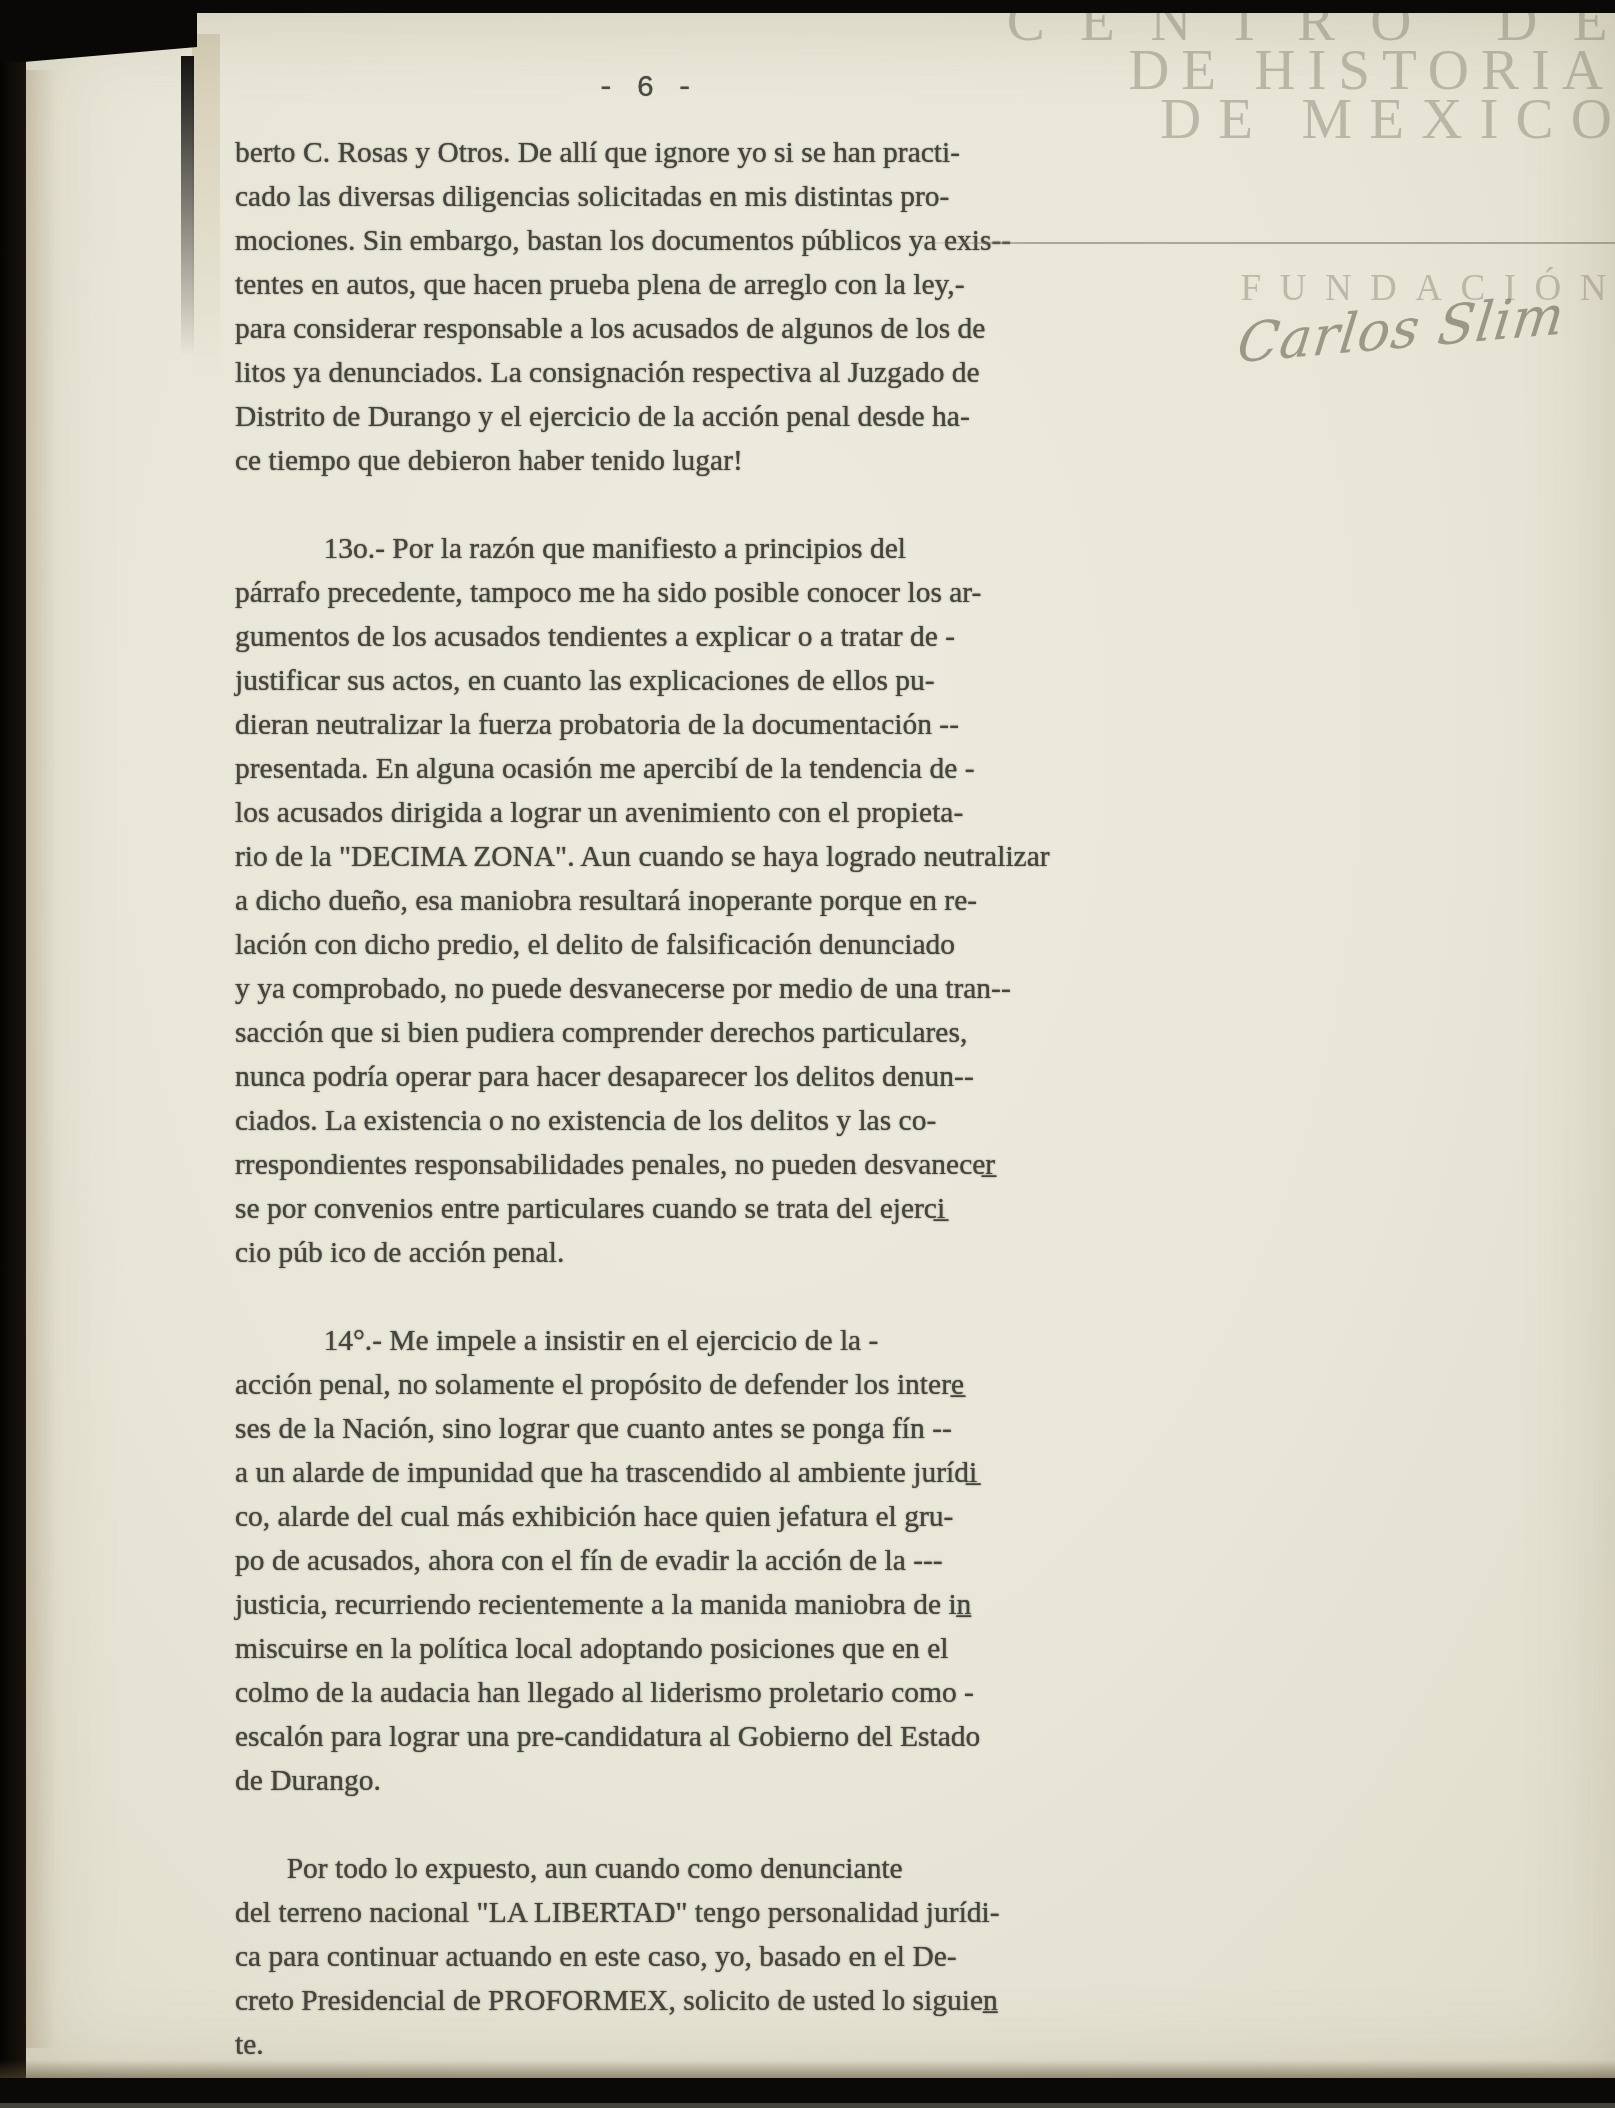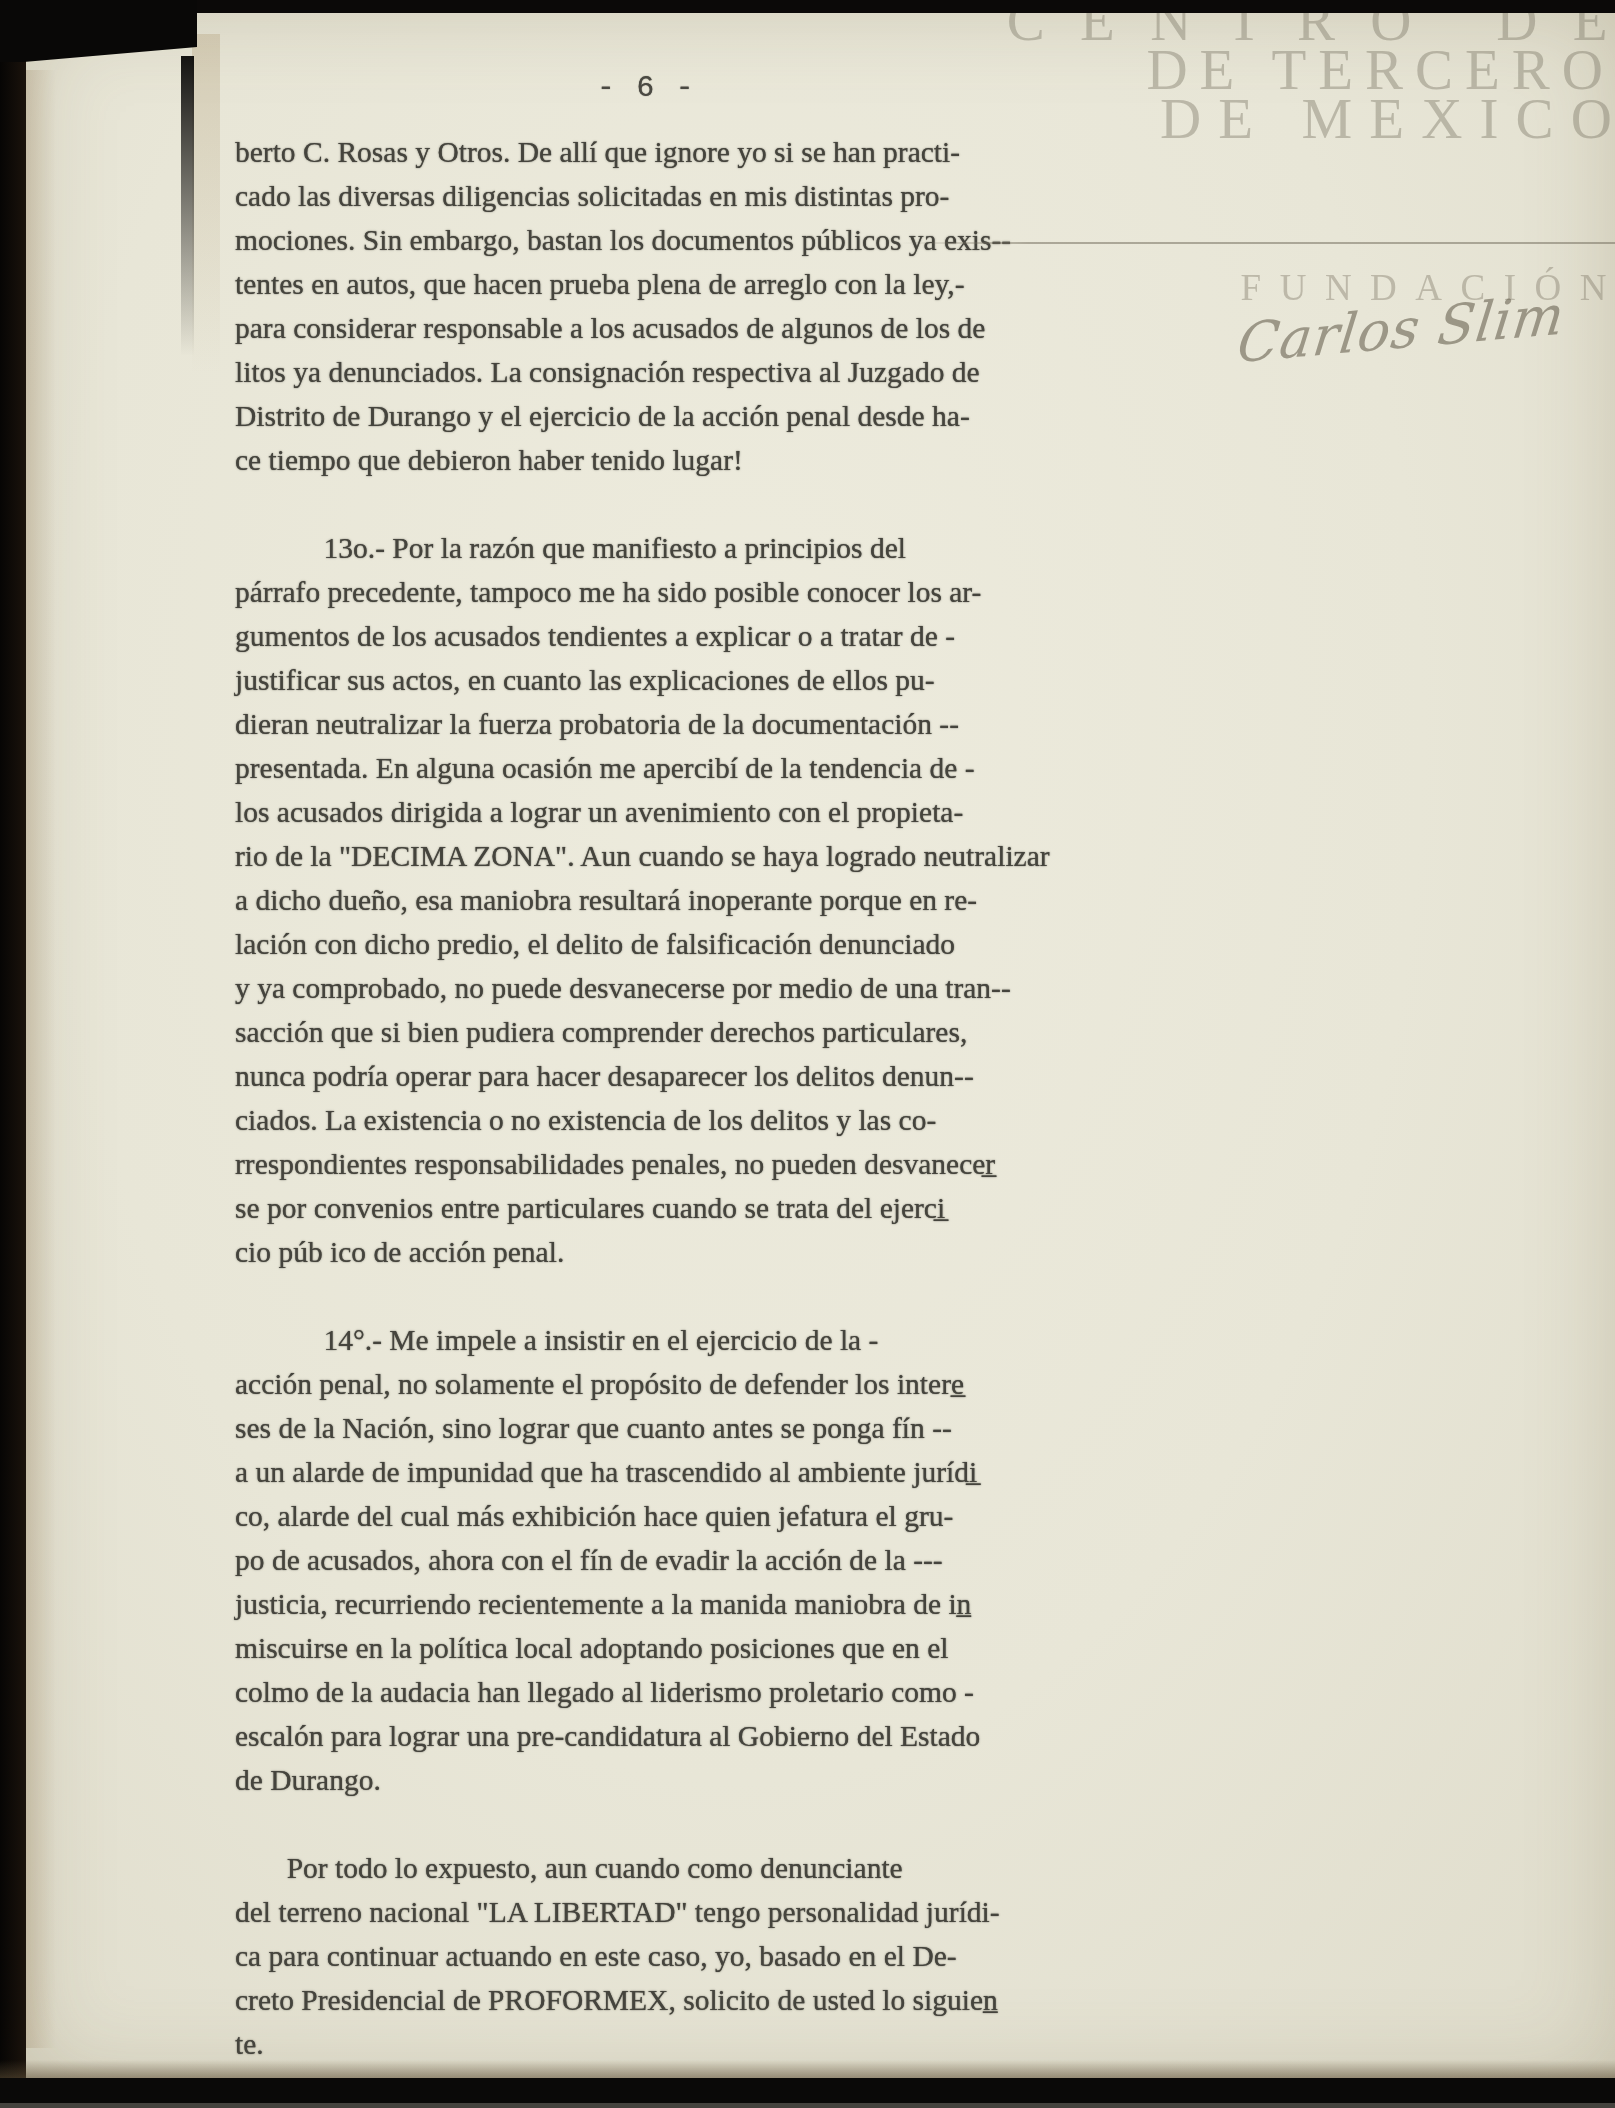--- a/index.html
+++ b/index.html
@@ -147,21 +147,21 @@
 
        TERCERO.- Promover el deslinde de todos los pre---
 dios forestales involucrados.
 
        Estaré siempre dispuesto a cooperar en los trámi--
 tes de investigación que correspondan, así como en todo cuanto
 sea necesario para llevar este asunto hasta su fín; todo ello</div>
 
 <div class="wm">
   <div class="wm-1">CENTRO DE</div>
-  <div class="wm-3">DE TERCERO</div>
+  <div class="wm-3">DE HISTORIA</div>
   <div class="wm-4">DE MEXICO</div>
 </div>
 <div class="wm-rule"></div>
 <div class="wm-foundation">FUNDACIÓN</div>
 <div class="wm-signature">Carlos Slim</div>
 
 <div class="band-top"></div>
 <div class="band-left"></div>
 <div class="corner-block"></div>
 <div class="corner-tail"></div>

